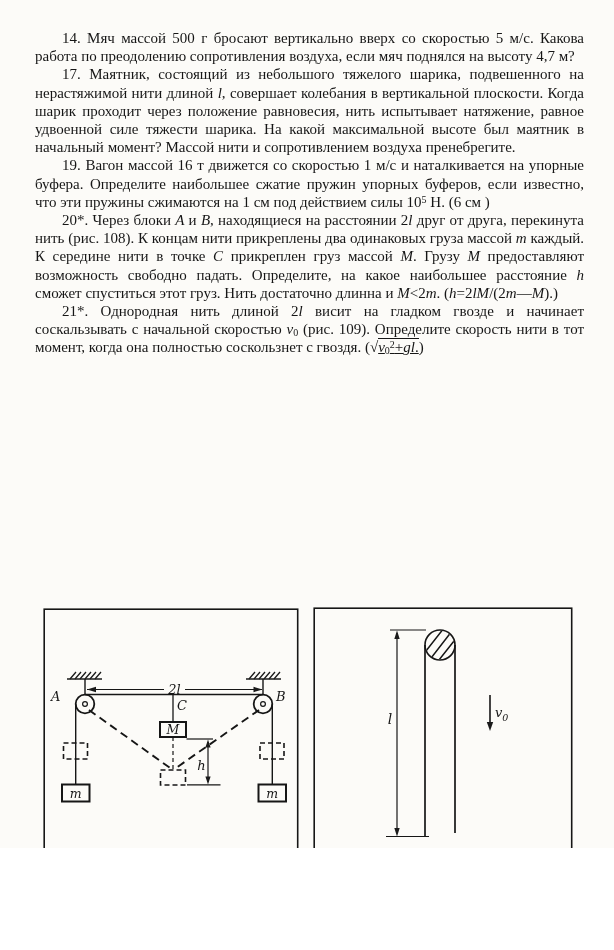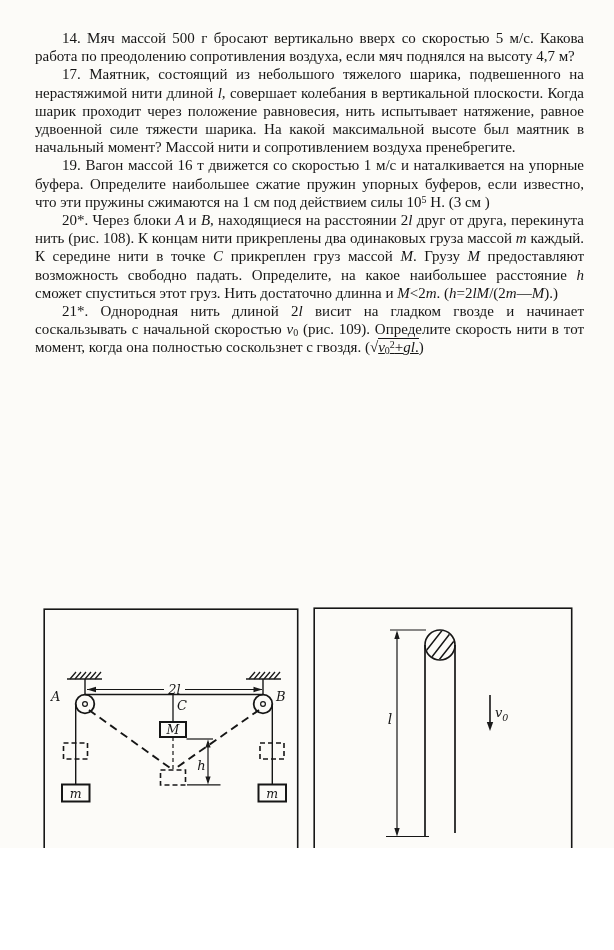--- a/index.html
+++ b/index.html
@@ -34,21 +34,21 @@
   svg text { font-family:"DejaVu Serif","Liberation Serif",serif; font-style:italic; fill:var(--ink,#161616); stroke:none; }
 </style>
 </head>
 <body>
 
 <div class="page">
 
   <div class="text-block">
       <p class="problem"><span>14. Мяч массой 500 г бросают вертикально вверх со скоростью 5 м/с. Какова работа по преодолению сопротивления воздуха, если мяч поднялся на высоту 4,7 м?</span></p>
       <p class="problem"><span>17. Маятник, состоящий из небольшого тяжелого шарика, подвешенного на нерастяжимой нити длиной </span><span class="it">l</span><span>, совершает колебания в вертикальной плоскости. Когда шарик проходит через положение равновесия, нить испытывает натяжение, равное удвоенной силе тяжести шарика. На какой максимальной высоте был маятник в начальный момент? Массой нити и сопротивлением воздуха пренебрегите.</span></p>
-      <p class="problem"><span>19. Вагон массой 16 т движется со скоростью 1 м/с и наталкивается на упорные буфера. Определите наибольшее сжатие пружин упорных буферов, если известно, что эти пружины сжимаются на 1 см под действием силы 10</span><sup>5</sup><span> Н. (3 см )</span></p>
+      <p class="problem"><span>19. Вагон массой 16 т движется со скоростью 1 м/с и наталкивается на упорные буфера. Определите наибольшее сжатие пружин упорных буферов, если известно, что эти пружины сжимаются на 1 см под действием силы 10</span><sup>5</sup><span> Н. (6 см )</span></p>
       <p class="problem"><span>20*. Через блоки </span><span class="it">A</span><span> и </span><span class="it">B</span><span>, находящиеся на расстоянии 2</span><span class="it">l</span><span> друг от друга, перекинута нить (рис. 108). К концам нити прикреплены два одинаковых груза массой </span><span class="it">m</span><span> каждый. К середине нити в точке </span><span class="it">C</span><span> прикреплен груз массой </span><span class="it">M</span><span>. Грузу </span><span class="it">M</span><span> предоставляют возможность свободно падать. Определите, на какое наибольшее расстояние </span><span class="it">h</span><span> сможет спуститься этот груз. Нить достаточно длинна и </span><span class="it">M</span><span>&lt;2</span><span class="it">m</span><span>. (</span><span class="it">h</span><span>=2</span><span class="it">lM</span><span>/(2</span><span class="it">m</span><span>—</span><span class="it">M</span><span>).)</span></p>
       <p class="problem"><span>21*. Однородная нить длиной 2</span><span class="it">l</span><span> висит на гладком гвозде и начинает соскальзывать с начальной скоростью </span><span class="it">v</span><sub>0</sub><span> (рис. 109). Определите скорость нити в тот момент, когда она полностью соскользнет с гвоздя. (√</span><span class="rad"><span class="it">v</span><sub>0</sub><sup>2</sup><span>+</span><span class="it">gl</span><span>.</span></span><span>)</span></p>
     </div>
 
   <svg class="figure fig-108" width="256" height="249" viewBox="0 0 256 249">
     <defs>
       <g id="ceil" stroke="#1a1a1a" stroke-width="1.3" fill="none">
         <line x1="0" y1="8" x2="35" y2="8"></line>
         <path d="M3,8 L9,1 M8,8 L14,1 M13,8 L19,1 M18,8 L24,1 M23,8 L29,1 M28,8 L34,1"></path>
       </g>

